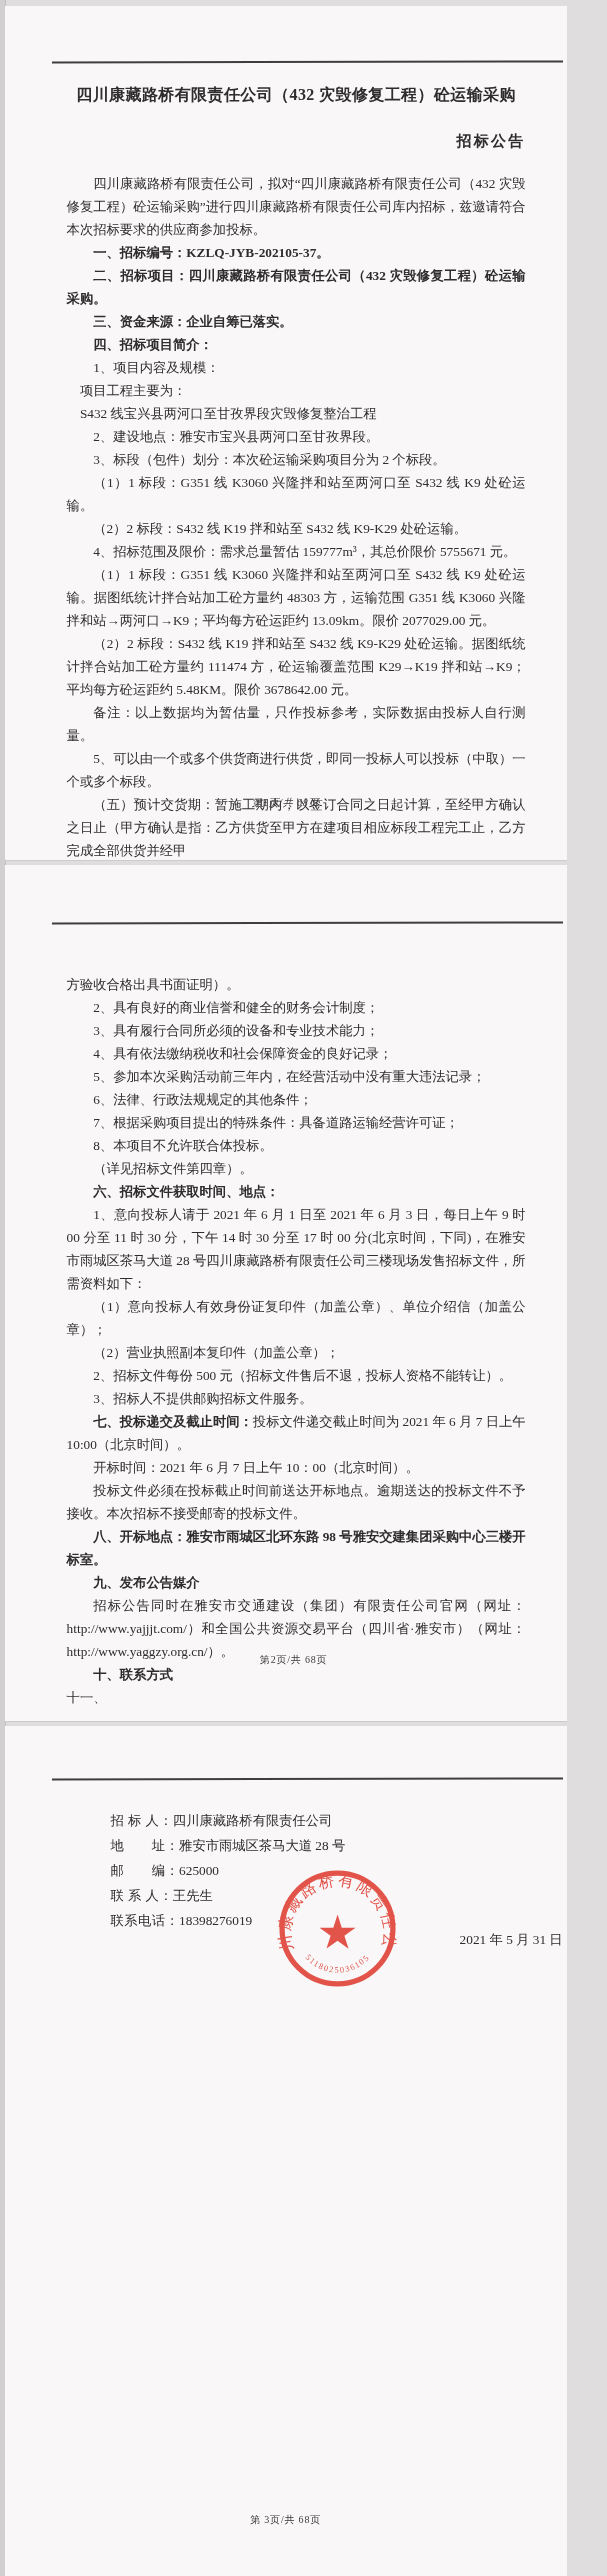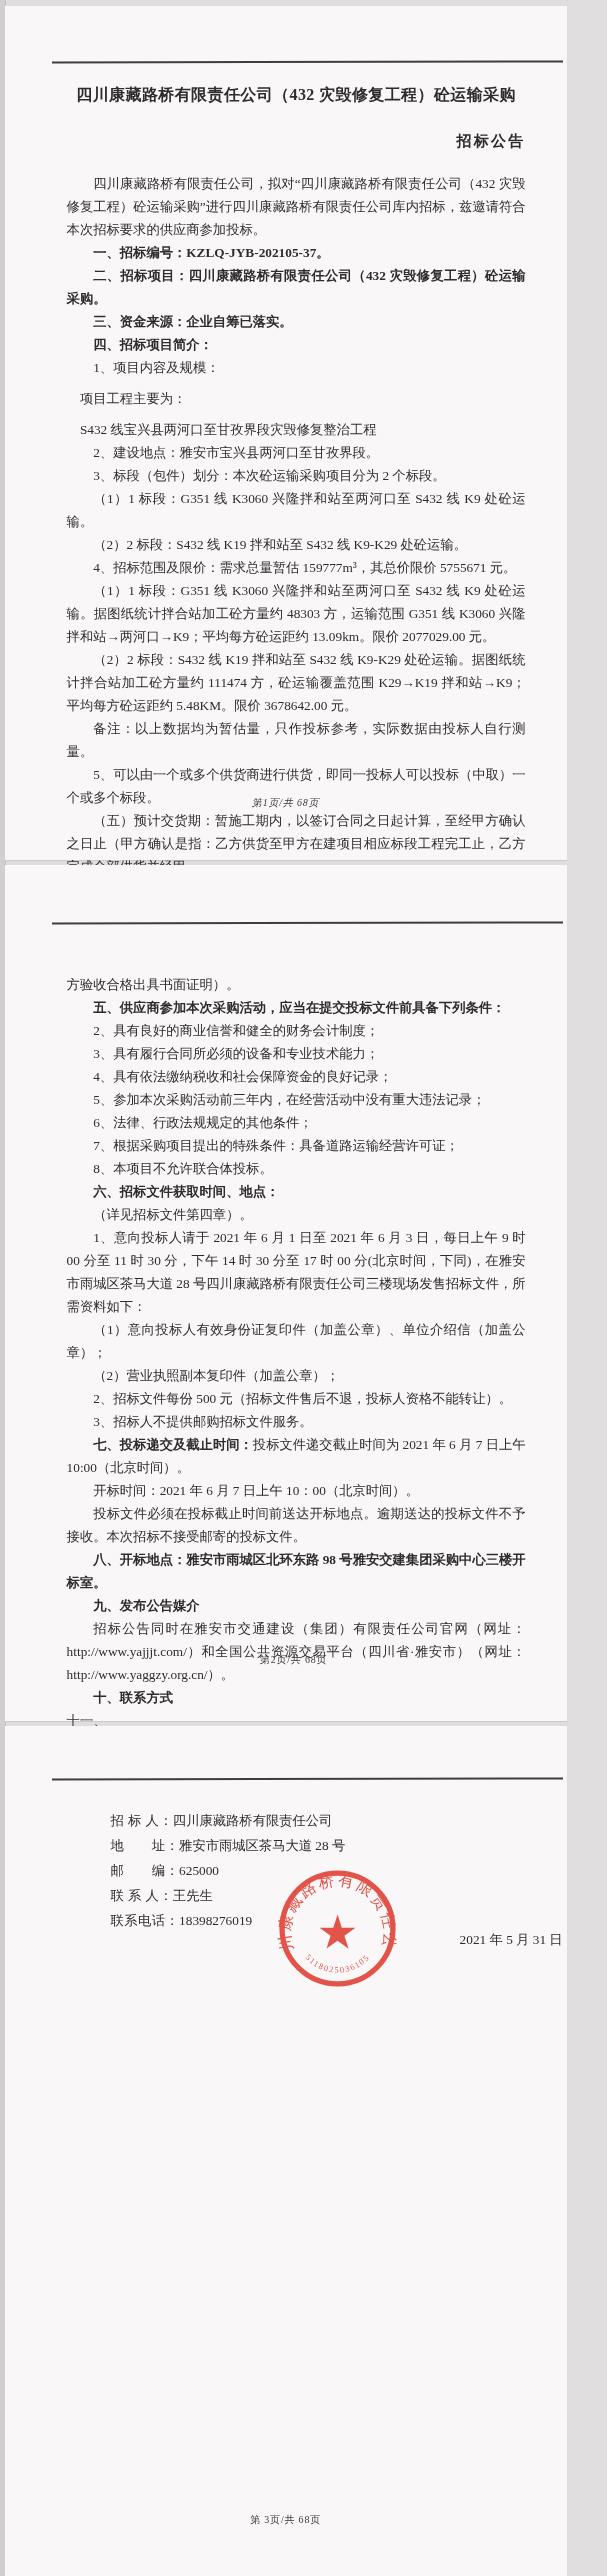--- a/index.html
+++ b/index.html
@@ -39,21 +39,21 @@
     margin-top:76px;font-size:16px;line-height:26px;font-weight:bold;
     text-align:center;text-indent:0;letter-spacing:0.4px;
   }
   .para.subtitle{
     font-size:15px;line-height:24px;font-weight:bold;
     text-align:right;text-indent:0;margin:20.5px 0 19px;letter-spacing:2.3px;
   }
   .para.heading{font-weight:bold;text-indent:2em;}
   .para.body{text-indent:2em;}
   .para.flush{text-indent:0;}
-  .para.flush1{text-indent:1em;margin-top:8px;}
+  .para.flush1{text-indent:1em;}
   .para b{font-weight:bold;margin-top:7px;}
   .footer{
     position:absolute;left:0;right:0;text-align:center;
     font-size:10px;line-height:12px;color:#3a3a3a;letter-spacing:0.8px;
   }
   #page1 .footer{top:791px;font-style:italic;}
   #page2 .footer{top:789px;margin-left:16px;}
   #page3 .footer{top:788px;}
   .kv-block{
     position:absolute;left:106px;top:82px;font-size:13.3px;line-height:25px;
@@ -99,30 +99,29 @@
         <p class="para body">5、可以由一个或多个供货商进行供货，即同一投标人可以投标（中取）一个或多个标段。</p>
         <p class="para body">（五）预计交货期：暂施工期内，以签订合同之日起计算，至经甲方确认之日止（甲方确认是指：乙方供货至甲方在建项目相应标段工程完工止，乙方完成全部供货并经甲</p>
       </div>
     <div class="footer">第1页/共 68页</div>
   </div>
 
   <div class="page" id="page2">
     <div class="rule"></div>
     <div class="content">
         <p class="para flush">方验收合格出具书面证明）。</p>
-        <p class="para heading">五、供应商参加本次采购活动，应当在提交投标文件前具备下列条件：</p>
         <p class="para body">2、具有良好的商业信誉和健全的财务会计制度；</p>
         <p class="para body">3、具有履行合同所必须的设备和专业技术能力；</p>
         <p class="para body">4、具有依法缴纳税收和社会保障资金的良好记录；</p>
         <p class="para body">5、参加本次采购活动前三年内，在经营活动中没有重大违法记录；</p>
         <p class="para body">6、法律、行政法规规定的其他条件；</p>
         <p class="para body">7、根据采购项目提出的特殊条件：具备道路运输经营许可证；</p>
         <p class="para body">8、本项目不允许联合体投标。</p>
+        <p class="para body">（详见招标文件第四章）。</p>
         <p class="para heading">六、招标文件获取时间、地点：</p>
-        <p class="para body">（详见招标文件第四章）。</p>
         <p class="para body">1、意向投标人请于 2021 年 6 月 1 日至 2021 年 6 月 3 日，每日上午 9 时 00 分至 11 时 30 分，下午 14 时 30 分至 17 时 00 分(北京时间，下同)，在雅安市雨城区茶马大道 28 号四川康藏路桥有限责任公司三楼现场发售招标文件，所需资料如下：</p>
         <p class="para body">（1）意向投标人有效身份证复印件（加盖公章）、单位介绍信（加盖公章）；</p>
         <p class="para body">（2）营业执照副本复印件（加盖公章）；</p>
         <p class="para body">2、招标文件每份 500 元（招标文件售后不退，投标人资格不能转让）。</p>
         <p class="para body">3、招标人不提供邮购招标文件服务。</p>
         <p class="para body"><b>七、投标递交及截止时间：</b>投标文件递交截止时间为 2021 年 6 月 7 日上午 10:00（北京时间）。</p>
         <p class="para body">开标时间：2021 年 6 月 7 日上午 10：00（北京时间）。</p>
         <p class="para body">投标文件必须在投标截止时间前送达开标地点。逾期送达的投标文件不予接收。本次招标不接受邮寄的投标文件。</p>
         <p class="para heading">八、开标地点：雅安市雨城区北环东路 98 号雅安交建集团采购中心三楼开标室。</p>
         <p class="para heading">九、发布公告媒介</p>

